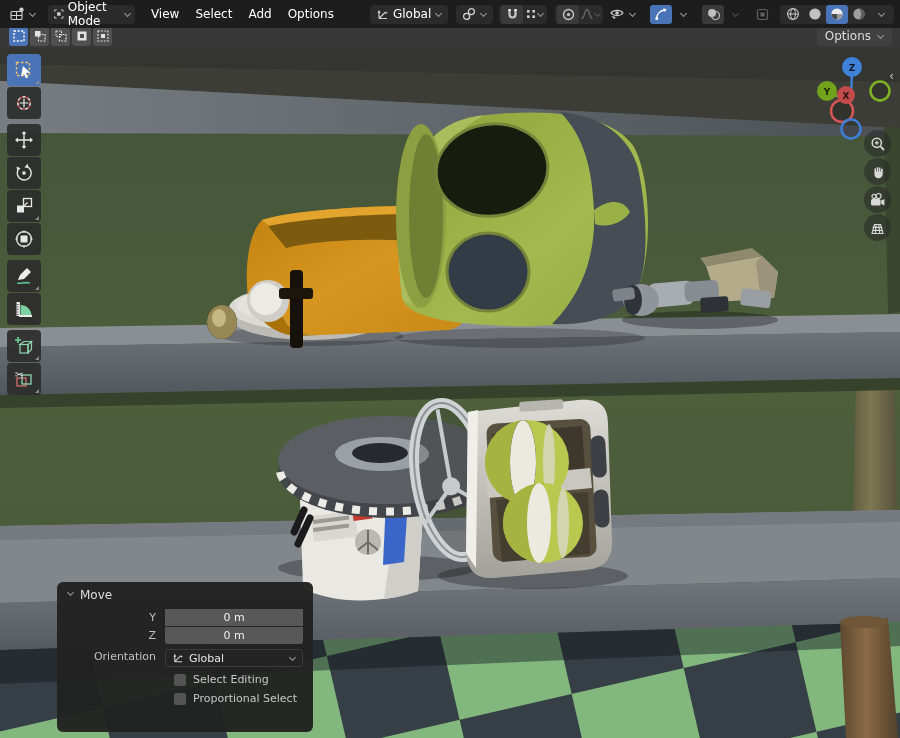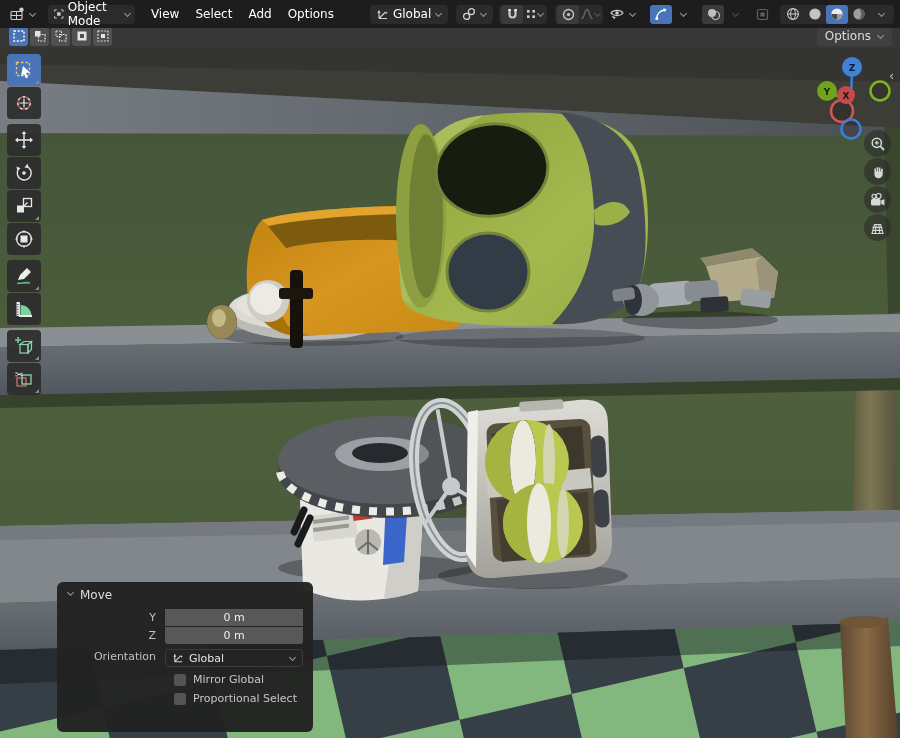--- a/index.html
+++ b/index.html
@@ -597,21 +597,21 @@
           <svg width="12" height="12" viewBox="0 0 13 13">
             <path d="M3 10.5 L3 2.5 M3 10.5 L11 10.5 M3 10.5 L9.5 4" fill="none" stroke="#d0d0d0" stroke-width="1.2"></path>
             <path d="M3 2.5 l-1.6 2.6 h3.2 Z M9.5 4 l.4 2.6 1.8-2.4 Z" fill="#d0d0d0"></path>
           </svg>
           <span class="lbl">Global</span>
           <span class="chev"></span>
         </div>
       </div>
       <div class="mp-check">
         <span class="cbox"></span>
-        <span>Mirror Global</span>
+        <span>Select Editing</span>
       </div>
       <div class="mp-check">
         <span class="cbox"></span>
         <span>Proportional Select</span>
       </div>
     </div>
   </div>
 </div>
 
 </body></html>

